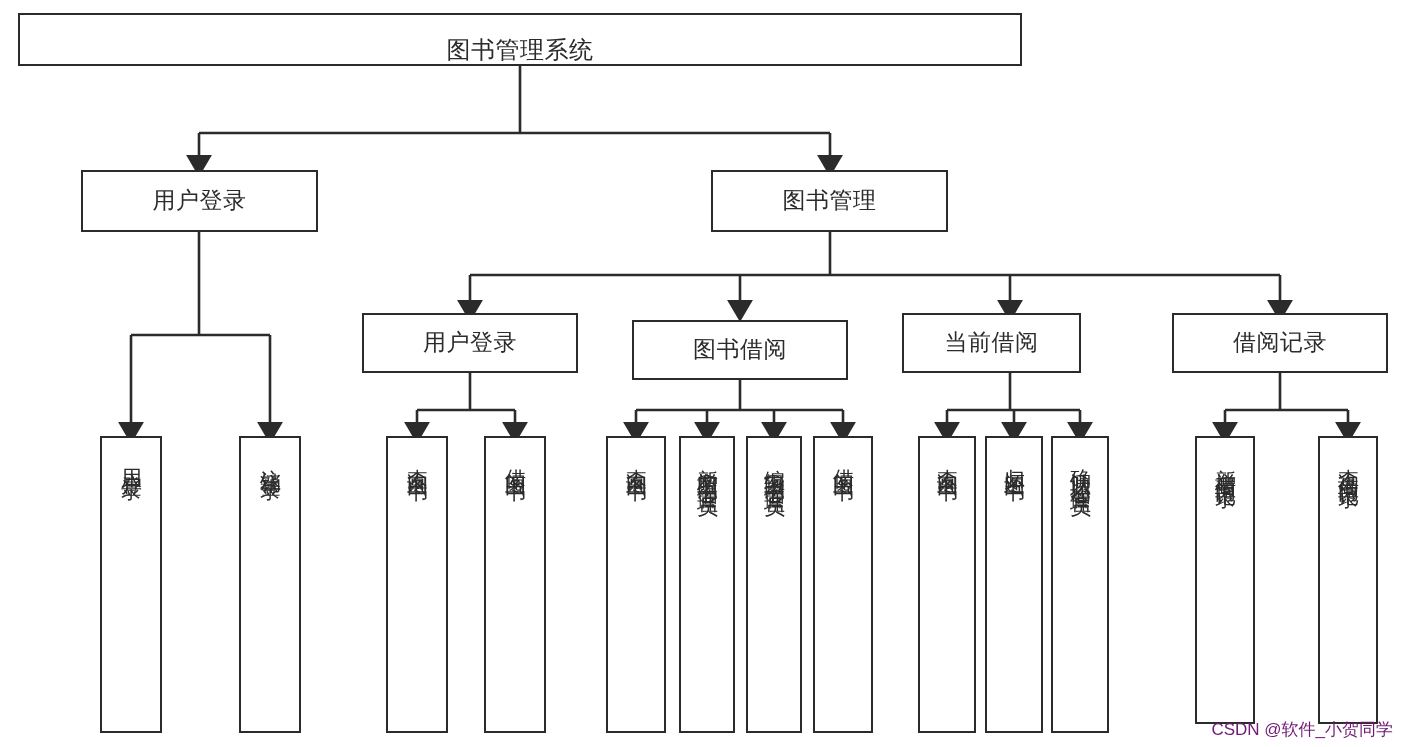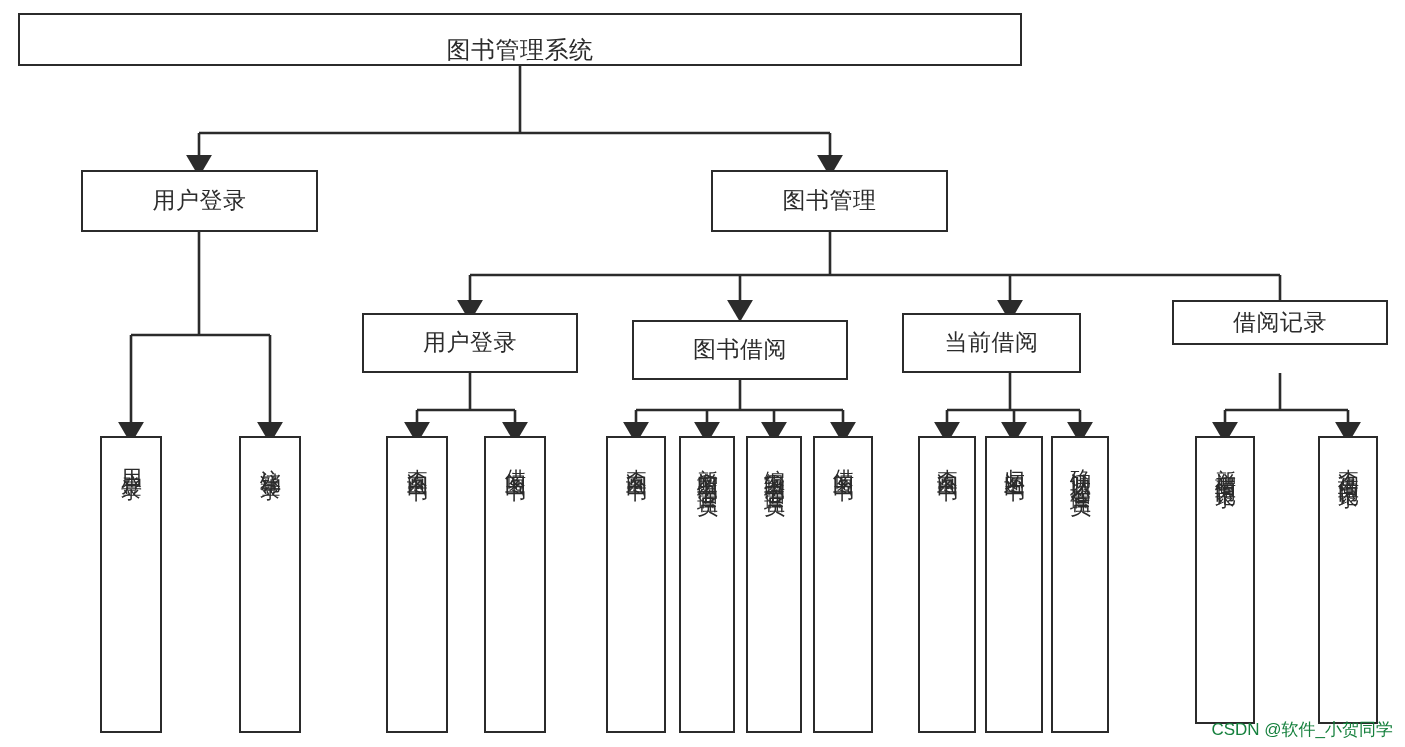--- a/index.html
+++ b/index.html
@@ -46,21 +46,21 @@
     text-orientation:upright;
     letter-spacing:4px;
     white-space:nowrap;
   }
 
   .watermark{
     position:absolute;
     right:12px;
     bottom:6px;
     font-size:17px;
-    color:#15803d;
+    color:#701a75;
     z-index:5;
     white-space:nowrap;
     font-family:"Liberation Sans","DejaVu Sans",sans-serif;
   }
 </style>
 </head>
 <body>
 
 <div id="diagram">
 
@@ -128,21 +128,21 @@
 
   <div class="node h" style="left:362px;top:313px;width:216px;height:60px;">
     <span class="label">用户登录</span>
   </div>
   <div class="node h" style="left:632px;top:320px;width:216px;height:60px;">
     <span class="label">图书借阅</span>
   </div>
   <div class="node h" style="left:902px;top:313px;width:179px;height:60px;">
     <span class="label">当前借阅</span>
   </div>
-  <div class="node h" style="left:1172px;top:300px;width:216px;height:45px;">
+  <div class="node h" style="left:1172px;top:313px;width:216px;height:60px;">
     <span class="label">借阅记录</span>
   </div>
 
   <div class="node v" style="left:100px;top:436px;width:62px;height:297px;">
     <span class="label">用户登录</span>
   </div>
   <div class="node v" style="left:239px;top:436px;width:62px;height:297px;">
     <span class="label">注销登录</span>
   </div>
   <div class="node v" style="left:386px;top:436px;width:62px;height:297px;">

